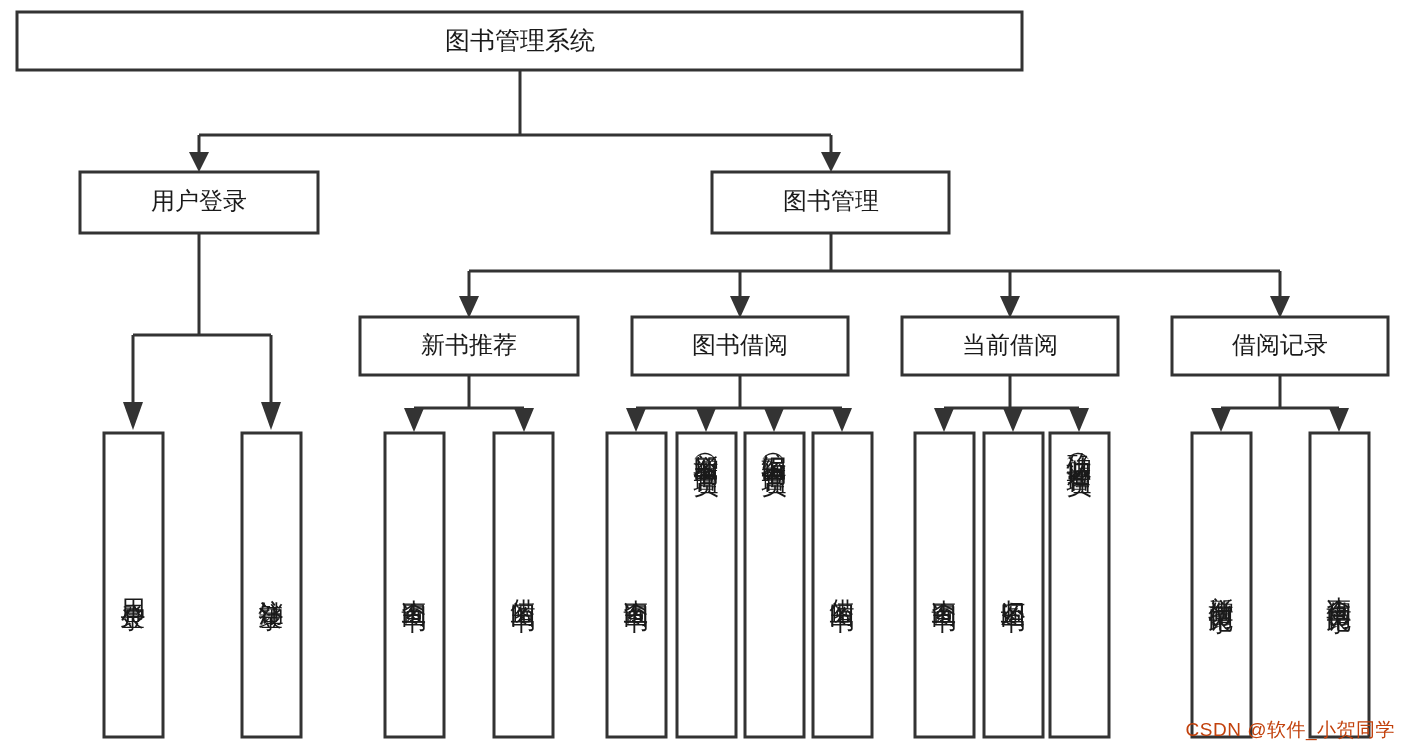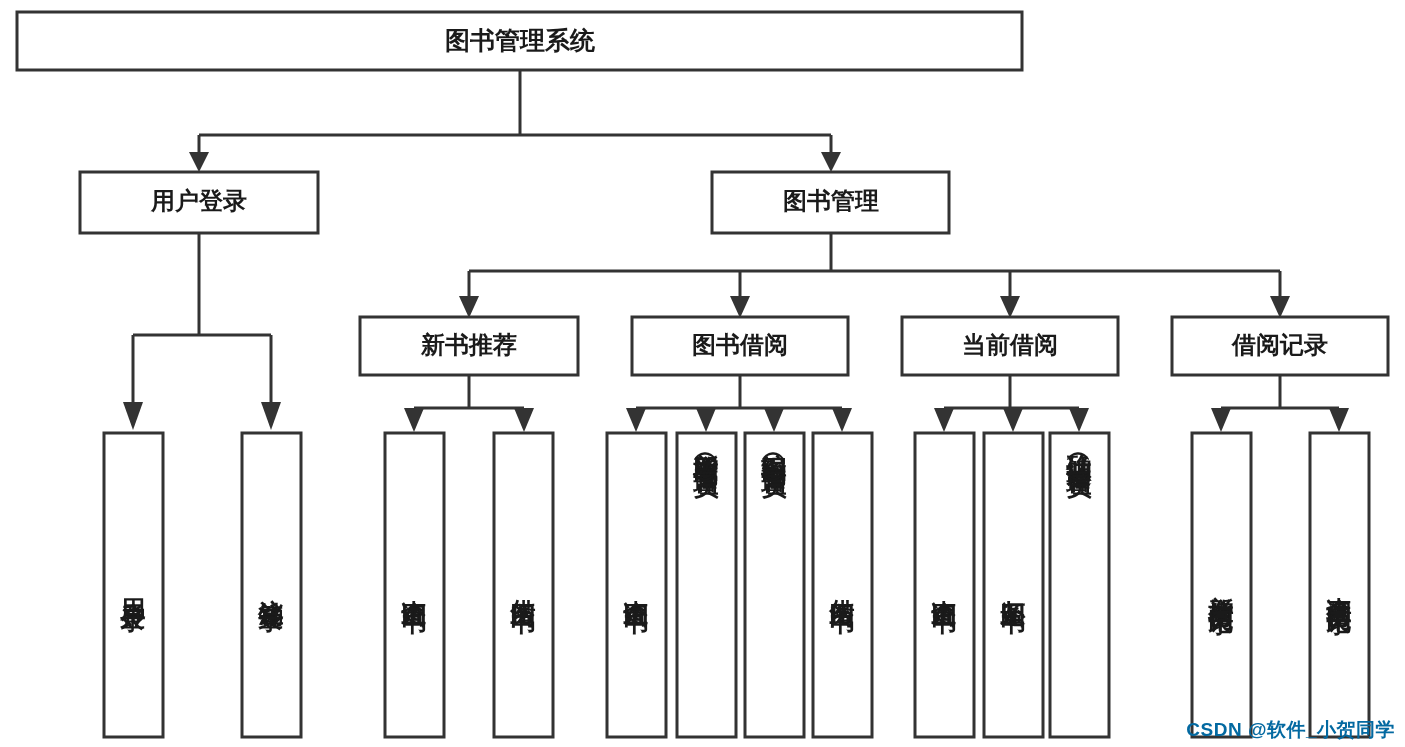--- a/index.html
+++ b/index.html
@@ -12,21 +12,20 @@
     width: 1405px;
     height: 747px;
     font-family: "Liberation Sans", "DejaVu Sans", sans-serif;
     overflow: hidden;
     position: relative;
   }
   #diagram-root {
     position: relative;
     width: 1405px;
     height: 747px;
-    font-weight: bold;
   }
   svg#flow {
     position: absolute;
     left: 0;
     top: 0;
     width: 1405px;
     height: 747px;
     display: block;
   }
   .node-rect {
@@ -70,21 +69,21 @@
     letter-spacing: 3px;
     color: #1a1a1a;
     white-space: nowrap;
   }
   .watermark {
     position: absolute;
     right: 10px;
     bottom: 4px;
     font-family: "Liberation Sans", "DejaVu Sans", sans-serif;
     font-size: 19px;
-    color: #0369a1;
+    color: #c2410c;
     letter-spacing: 0.5px;
     user-select: none;
   }
 </style>
 </head>
 <body>
 
 <div id="diagram-root">
 
   <svg id="flow" viewBox="0 0 1405 747" xmlns="http://www.w3.org/2000/svg">

